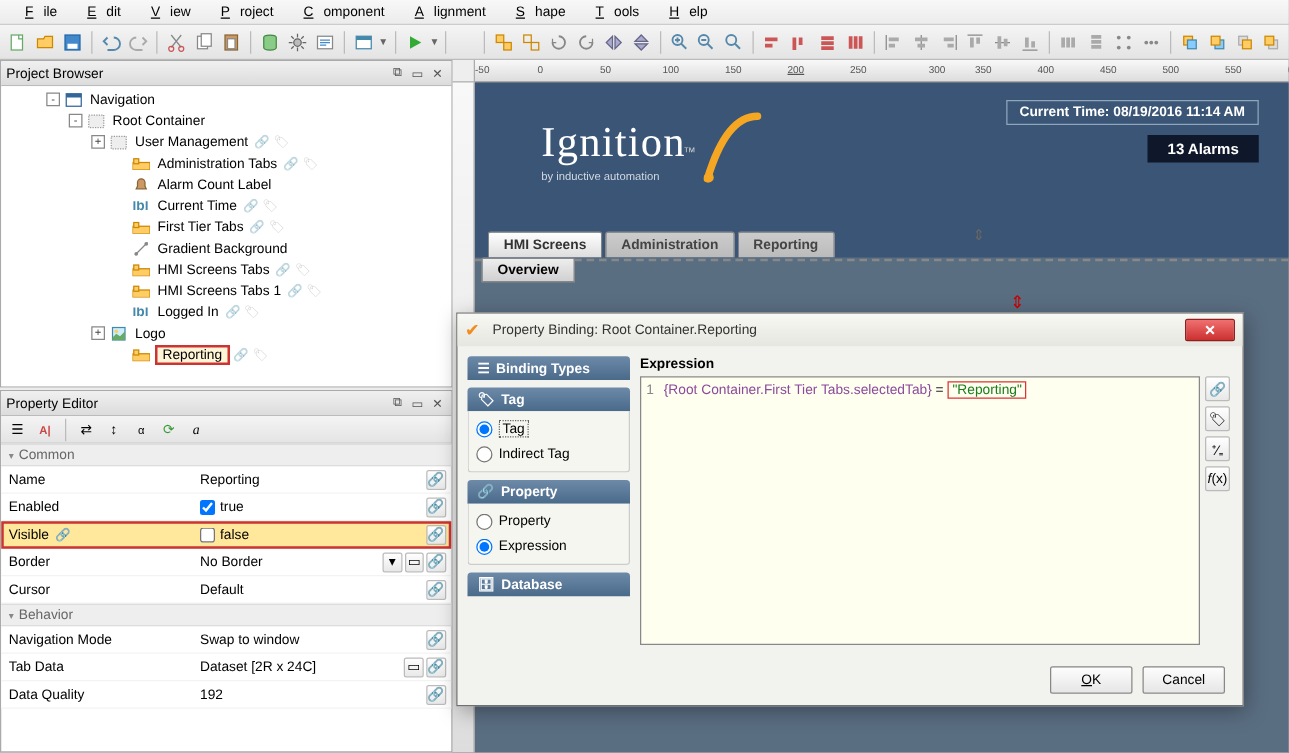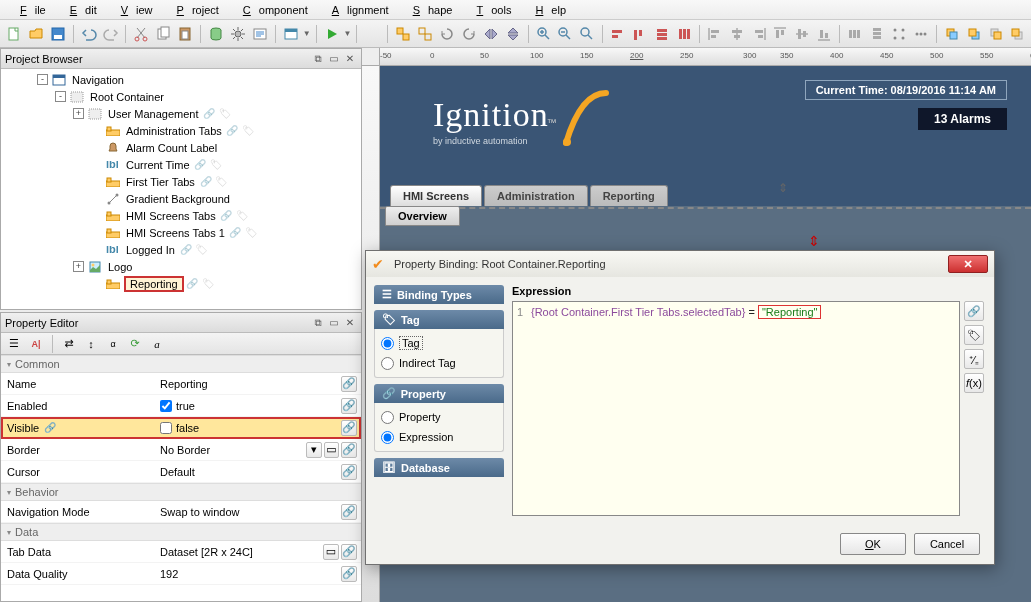--- a/index.html
+++ b/index.html
@@ -612,21 +612,20 @@
         <div class="prop-section">Behavior</div>
         <div class="prop-row">
           <div class="prop-name">Navigation Mode</div>
           <div class="prop-val">
             <span>Swap to window</span>
           </div>
           <div class="prop-btns">
             <div class="pb">🔗</div>
           </div>
         </div>
-        <div class="prop-section">Data</div>
         <div class="prop-row">
           <div class="prop-name">Tab Data</div>
           <div class="prop-val">
             <span>Dataset [2R x 24C]</span>
           </div>
           <div class="prop-btns">
             <div class="pb">▭</div>
             <div class="pb">🔗</div>
           </div>
         </div>

